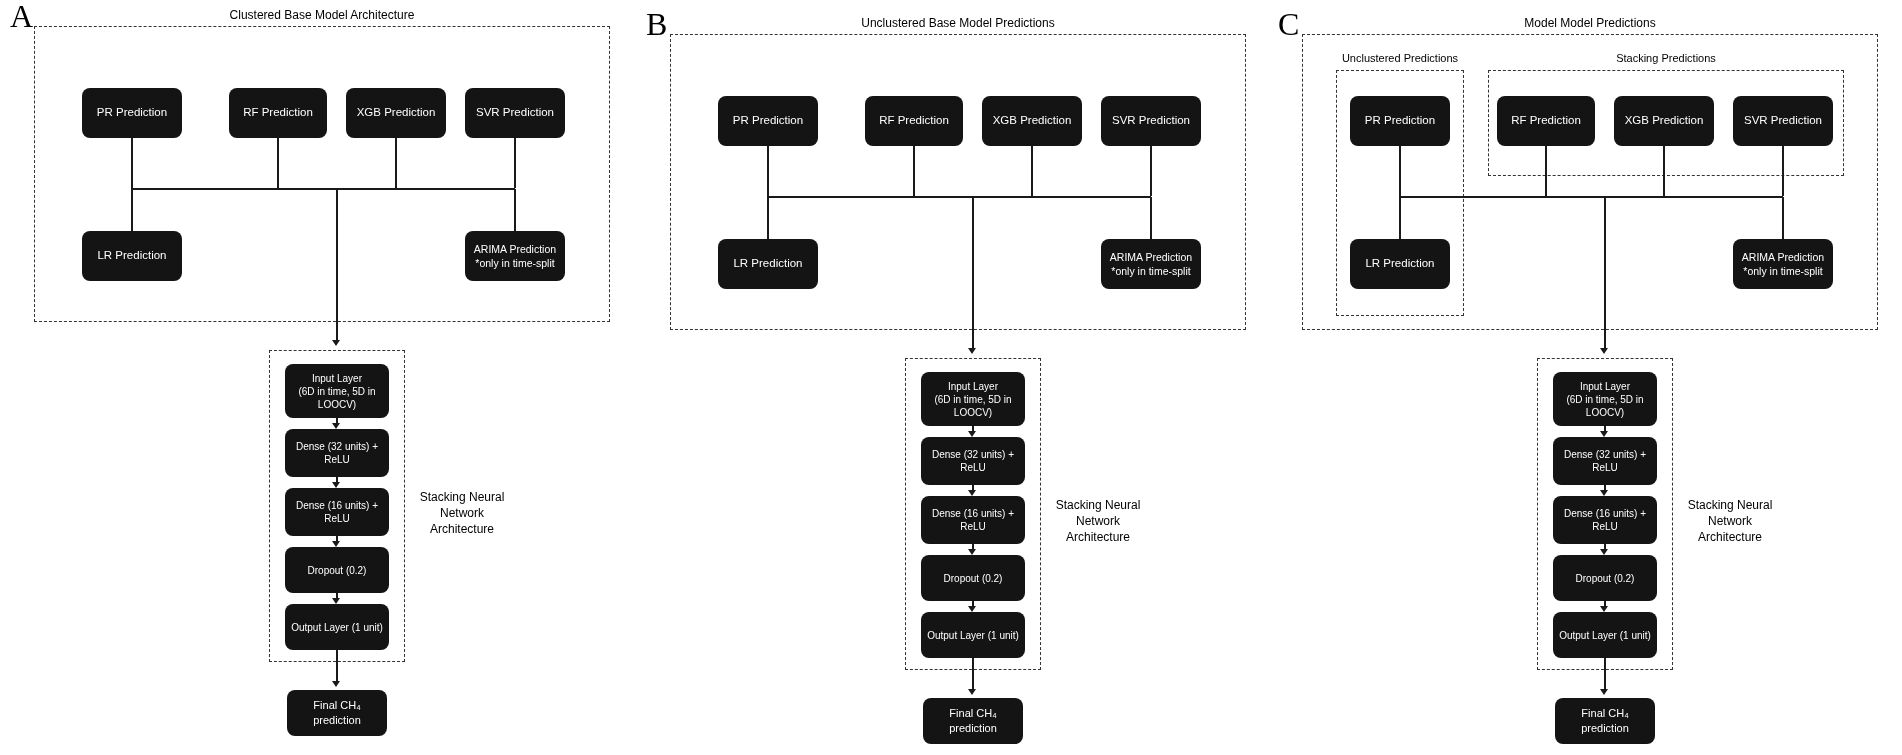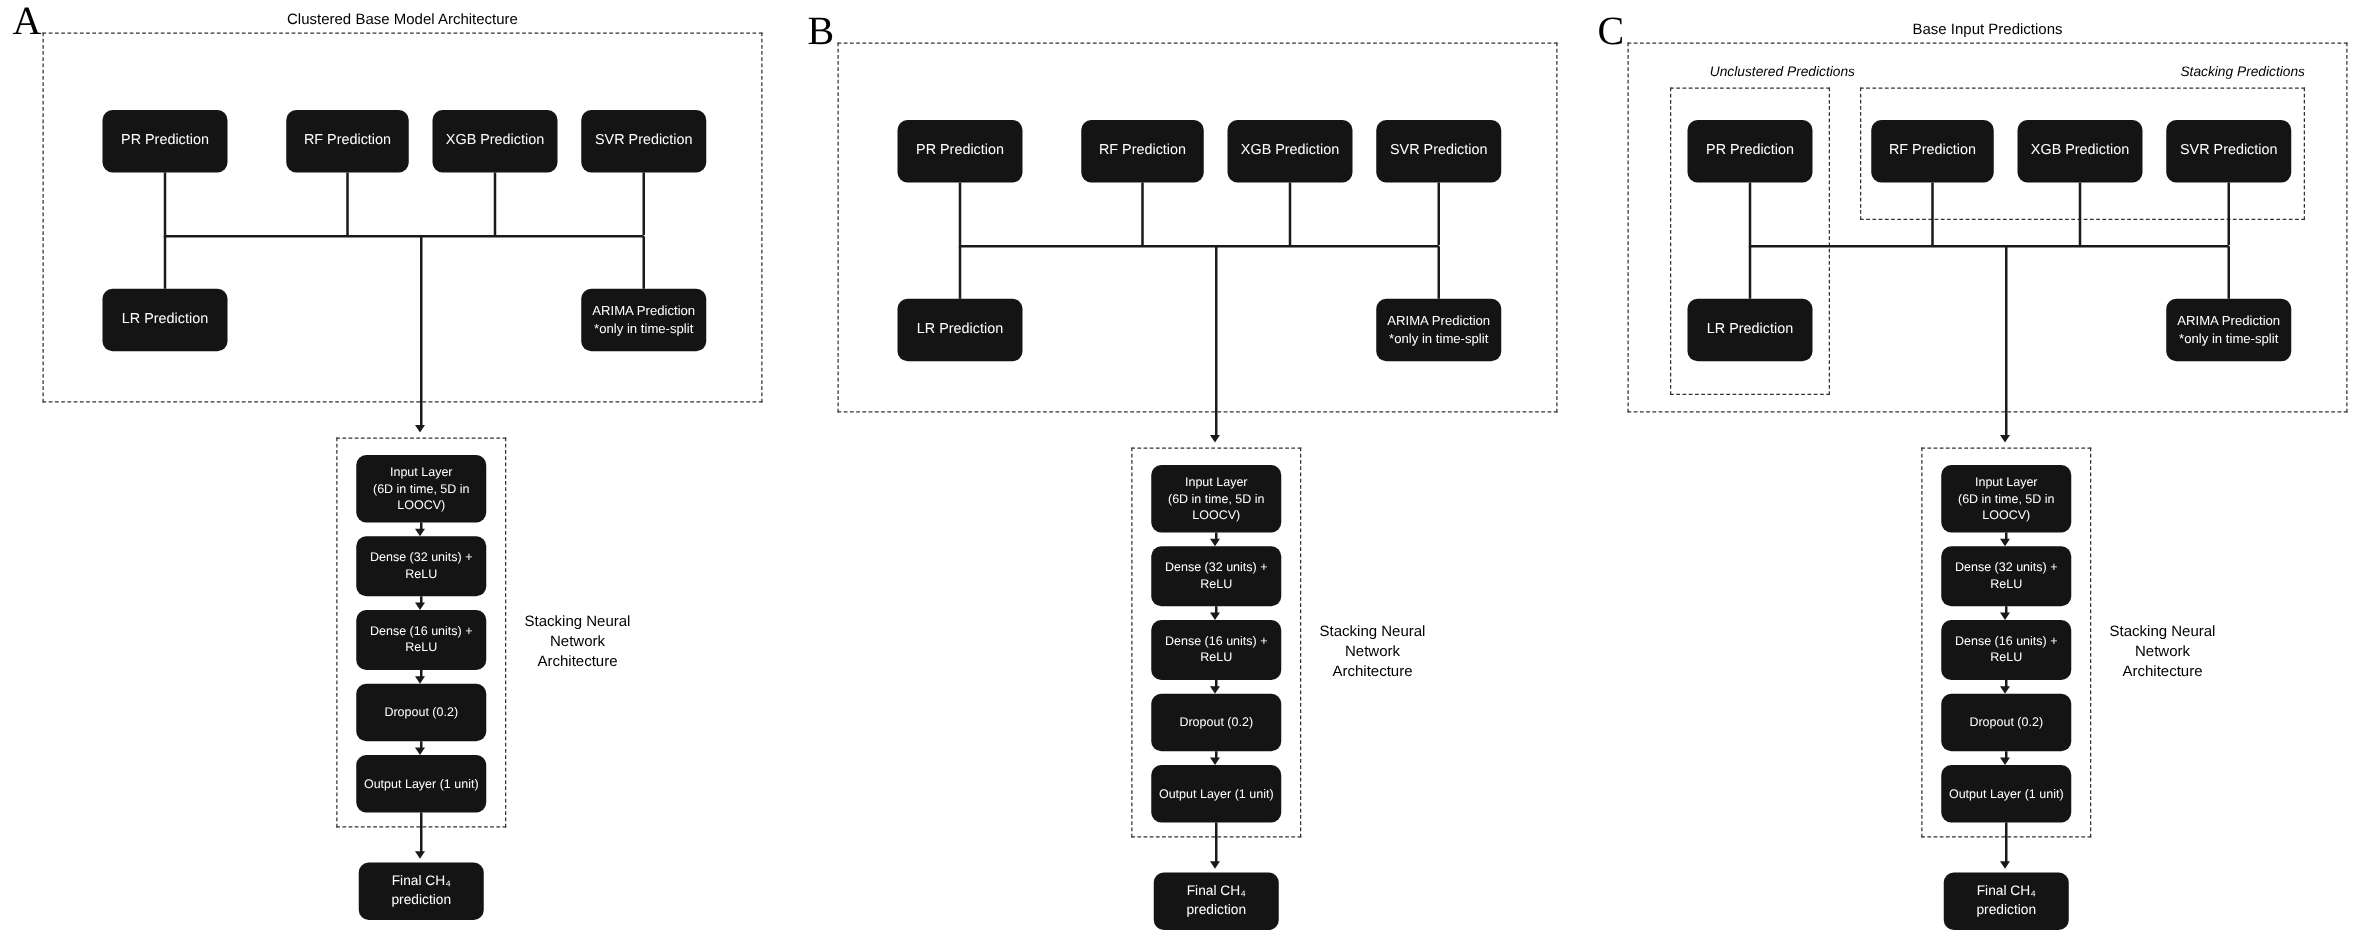--- a/index.html
+++ b/index.html
@@ -20,21 +20,21 @@
   .panel-title {
     position:absolute; left:24px; top:8px; width:576px;
     text-align:center; font-size:12px;
   }
 
   .dashed-box { position:absolute; border:1px dashed #333; }
   .outer-box { left:24px;  top:26px;  width:576px; height:296px; }
   .nn-box    { left:259px; top:350px; width:136px; height:312px; }
   .uncl-box  { left:58px;  top:62px;  width:128px; height:246px; }
   .cl-box    { left:210px; top:62px;  width:356px; height:106px; }
-  .sub-label { position:absolute; top:44px; text-align:right; font-size:11px;font-style:italic; }
+  .sub-label { position:absolute; top:44px; text-align:center; font-size:11px; }
   .uncl-label { left:38px;  width:168px; }
   .cl-label   { left:210px; width:356px; }
 
   .pbox {
     position:absolute; background:#141414; color:#fff; border-radius:8px;
     display:flex; align-items:center; justify-content:center; text-align:center;
     font-size:11.5px; line-height:1.35; white-space:pre-line; padding:2px;
   }
   .pos-pr    { left:72px;  top:88px;  width:100px; height:50px; }
   .pos-rf    { left:219px; top:88px;  width:98px;  height:50px; }
@@ -135,20 +135,21 @@
 Network
 Architecture</div>
 
   <div class="vline exit-line"></div>
   <div class="ahead exit-head"></div>
   <div class="pbox pos-final">Final CH₄ prediction</div>
 </div>
 
 <div class="panel" id="panel-b">
   <div class="panel-letter">B</div>
+  <div class="panel-title">Unclustered Base Model Predictions</div>
 
   <div class="dashed-box outer-box"></div>
 
   <div class="pbox pos-pr">PR Prediction</div>
   <div class="pbox pos-rf">RF Prediction</div>
   <div class="pbox pos-xgb">XGB Prediction</div>
   <div class="pbox pos-svr">SVR Prediction</div>
   <div class="pbox pos-lr">LR Prediction</div>
   <div class="pbox pos-arima">ARIMA Prediction
 *only in time-split</div>
@@ -187,21 +188,21 @@
 Network
 Architecture</div>
 
   <div class="vline exit-line"></div>
   <div class="ahead exit-head"></div>
   <div class="pbox pos-final">Final CH₄ prediction</div>
 </div>
 
 <div class="panel" id="panel-c">
   <div class="panel-letter">C</div>
-  <div class="panel-title">Base Input Predictions</div>
+  <div class="panel-title">Model Model Predictions</div>
 
   <div class="dashed-box outer-box"></div>
 
   <div class="sub-label uncl-label">Unclustered Predictions</div>
   <div class="dashed-box uncl-box"></div>
   <div class="sub-label cl-label">Stacking Predictions</div>
   <div class="dashed-box cl-box"></div>
 
   <div class="pbox pos-pr">PR Prediction</div>
   <div class="pbox pos-rf">RF Prediction</div>

